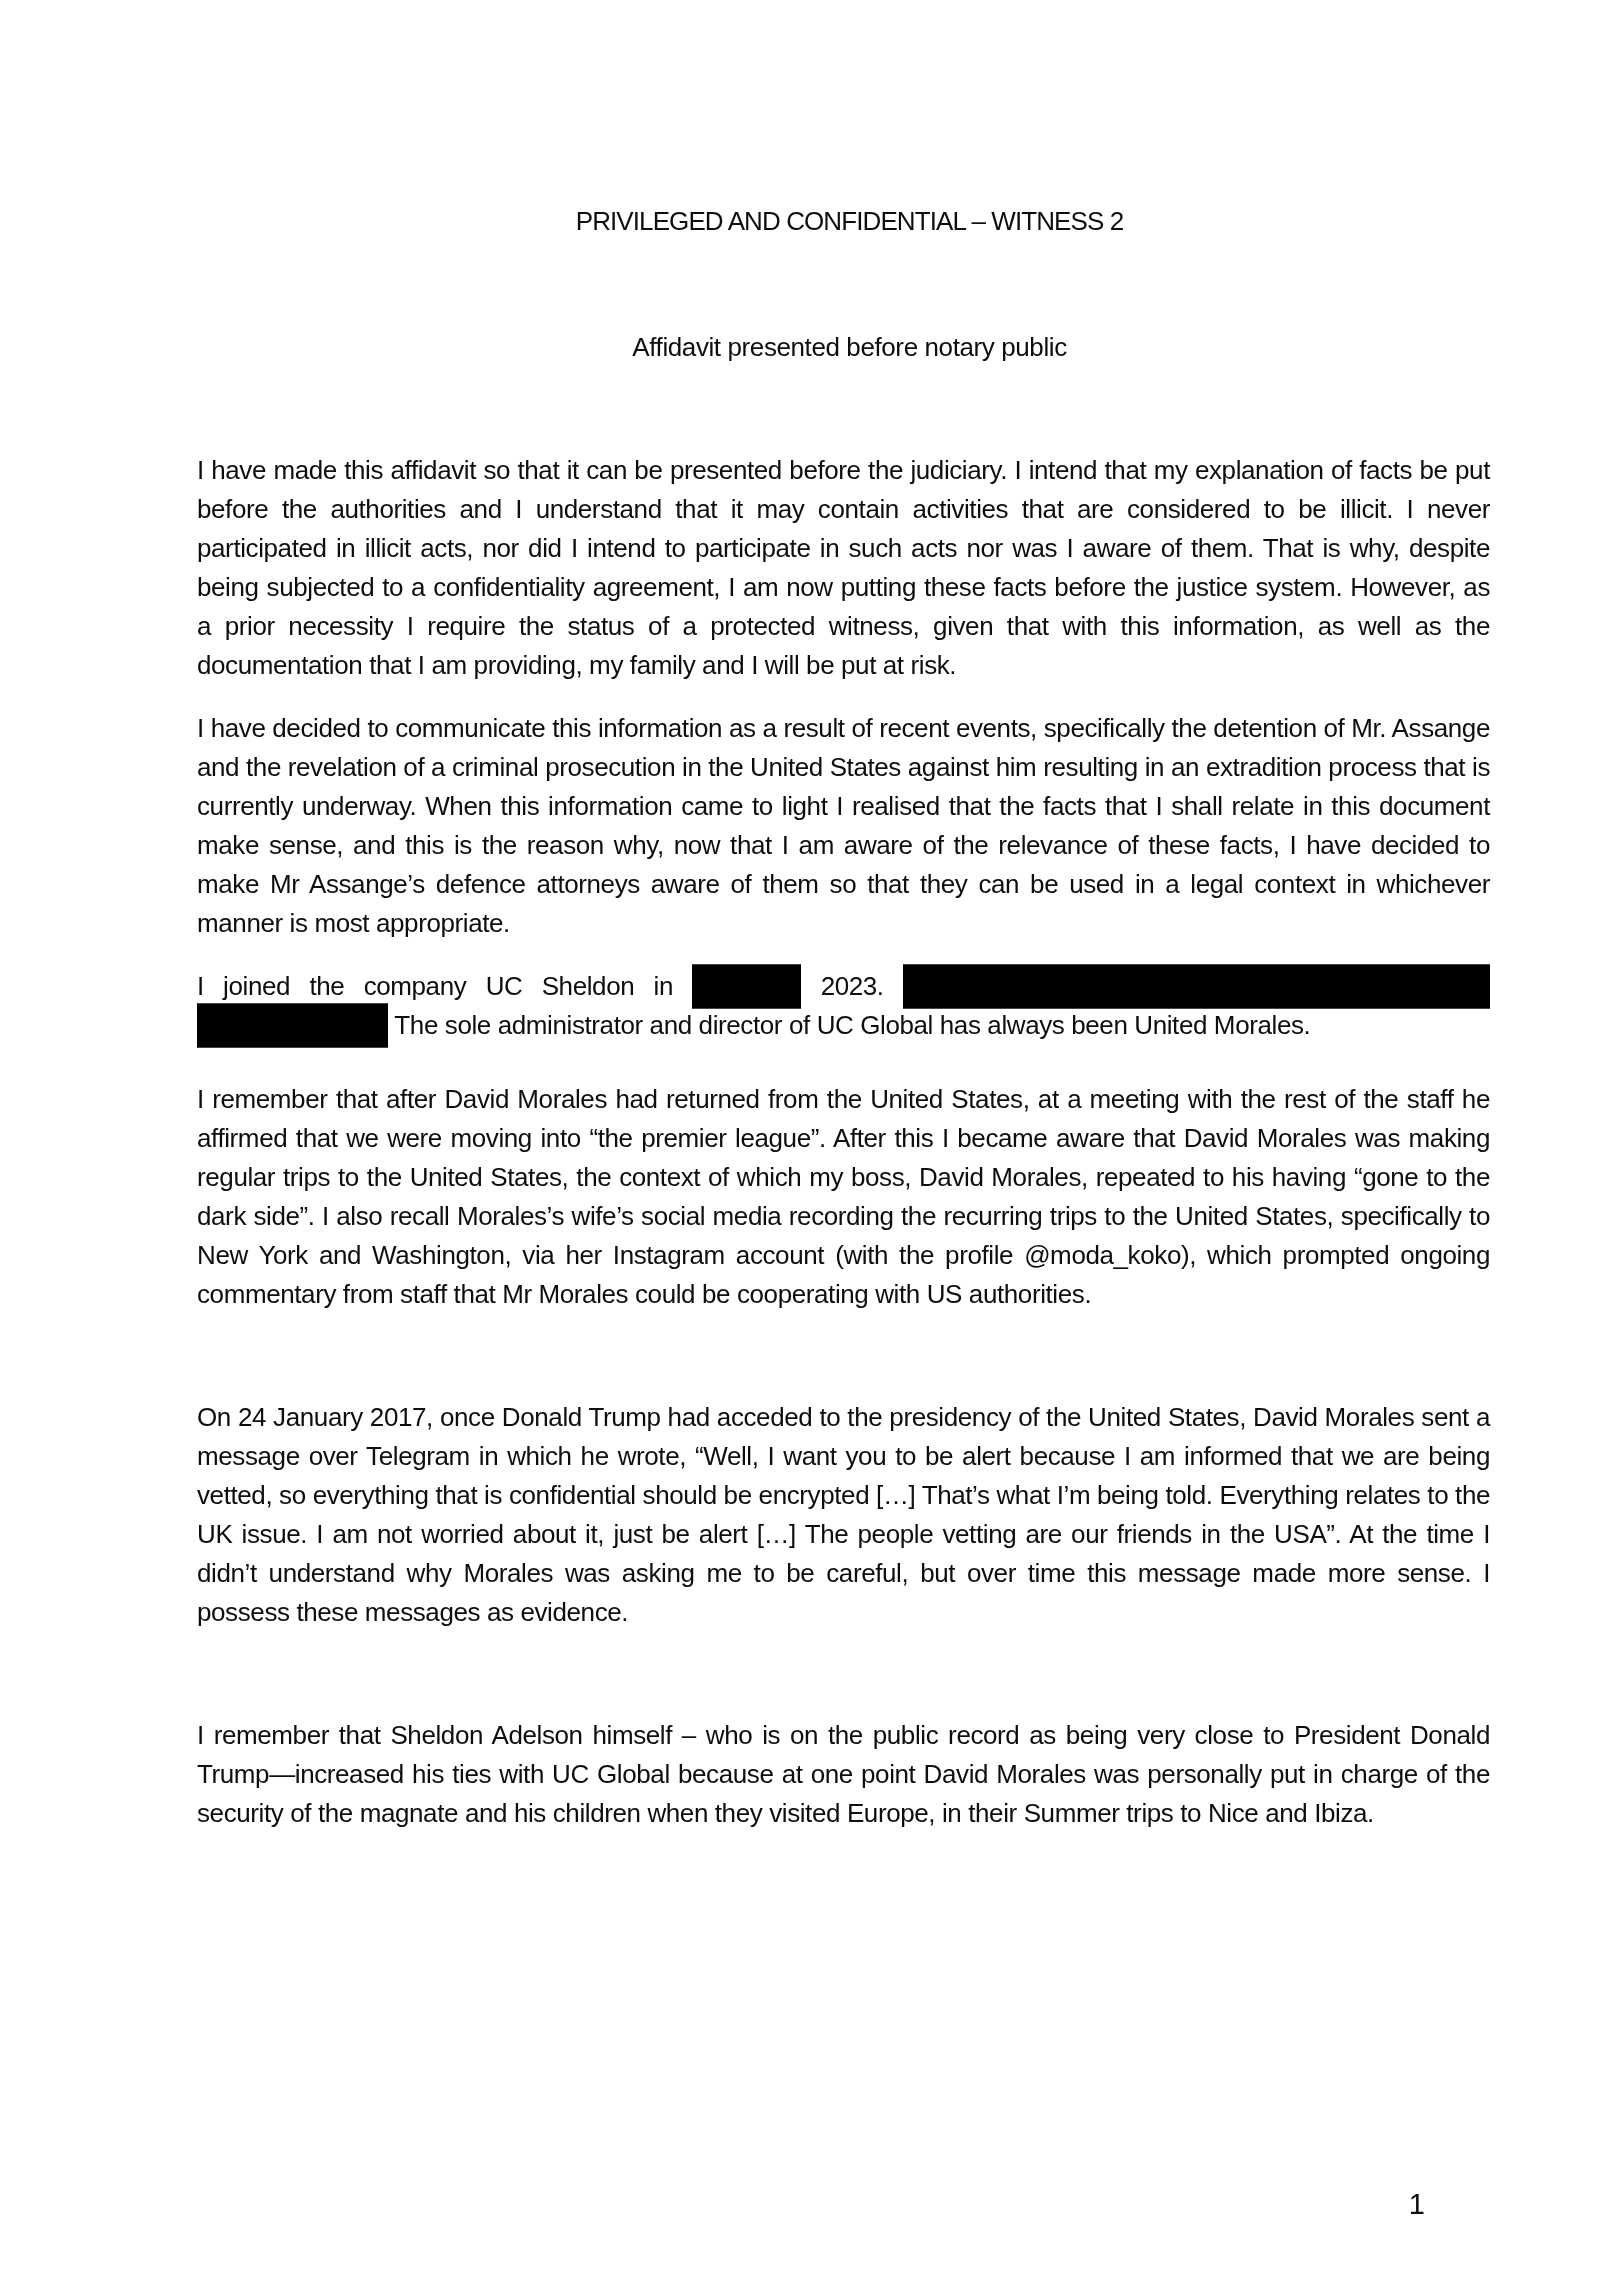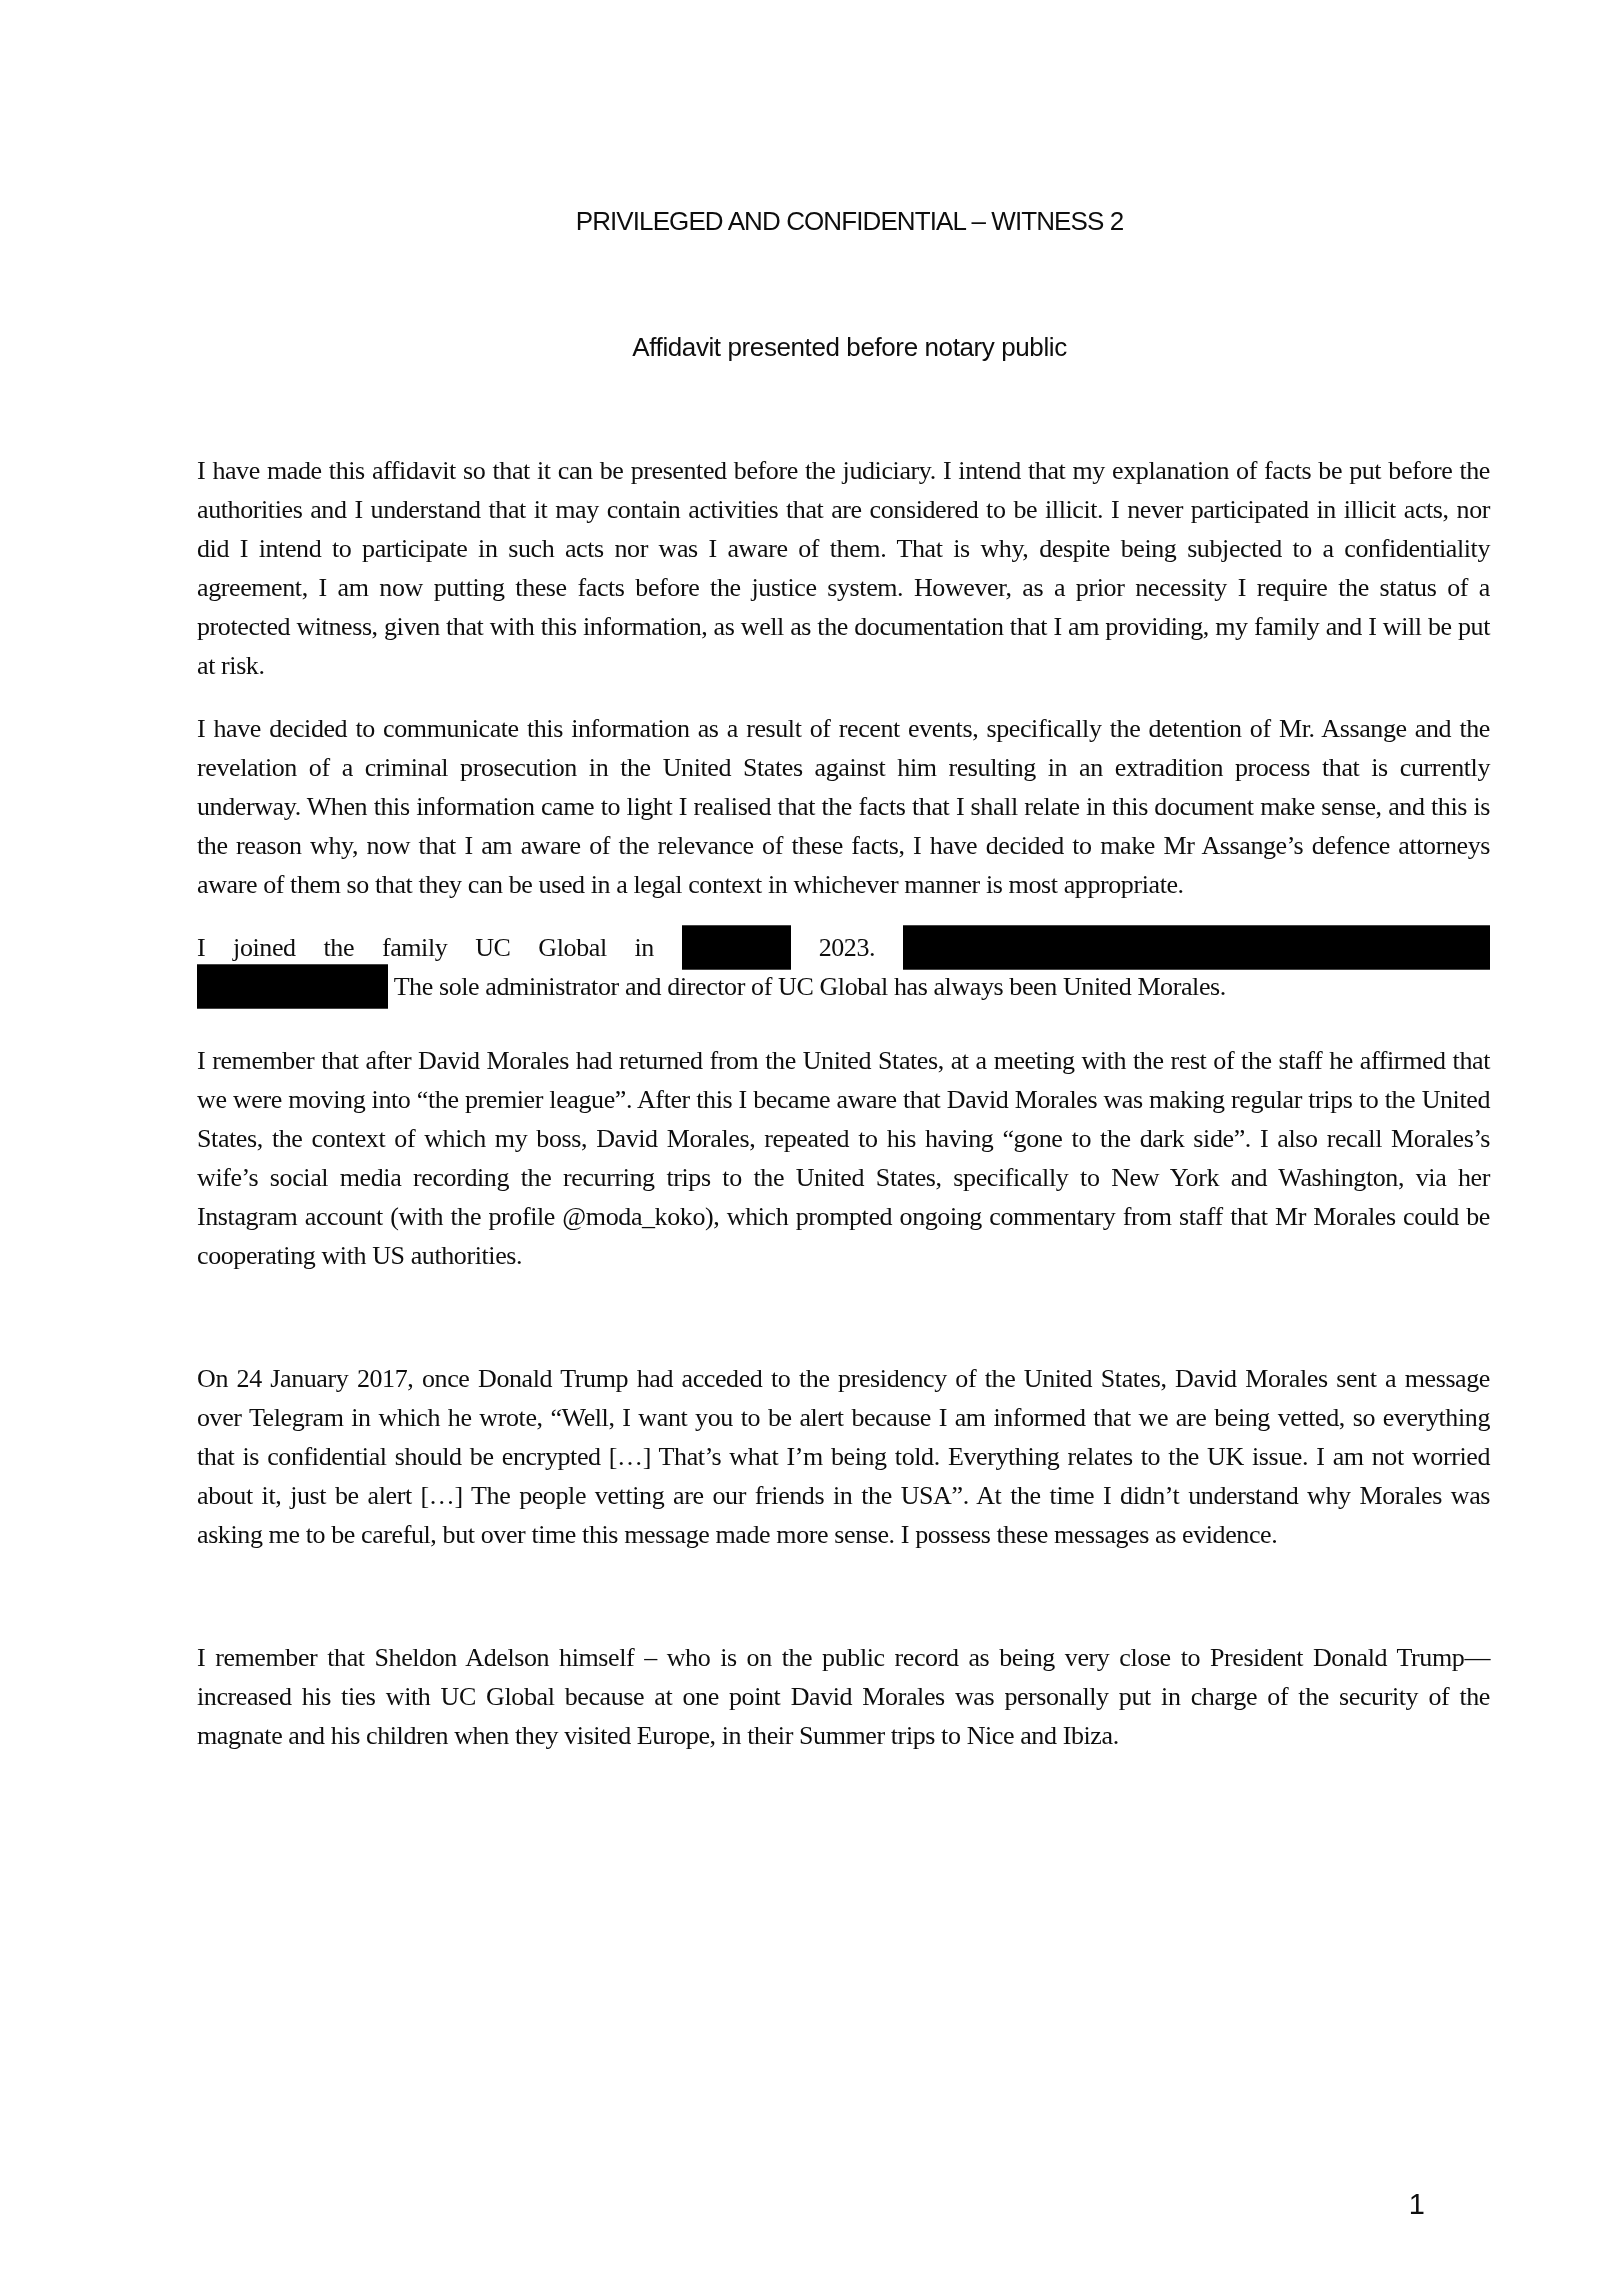--- a/index.html
+++ b/index.html
@@ -27,21 +27,20 @@
     margin: 0 0 87px 0;
     white-space: nowrap;
   }
   .doc-heading {
     margin: 0 0 84px 0;
     text-align: center;
   }
   .para {
     margin: 0 12px 24px 0;
     text-align: justify;
-    font-family: Liberation Serif, serif;
   }
   .para-redacted {
     margin-top: 7.2px;
     margin-bottom: 34px;
   }
   .gap-large {
     margin-bottom: 84px;
   }
   .redact {
     display: inline-block;
@@ -70,21 +69,21 @@
 
   <div class="doc-title">PRIVILEGED AND CONFIDENTIAL – WITNESS 2</div>
 
   <div class="doc-heading">Affidavit presented before notary public</div>
 
   <p class="para">I have made this affidavit so that it can be presented before the judiciary. I intend that my explanation of facts be put before the authorities and I understand that it may contain activities that are considered to be illicit. I never participated in illicit acts, nor did I intend to participate in such acts nor was I aware of them. That is why, despite being subjected to a confidentiality agreement, I am now putting these facts before the justice system. However, as a prior necessity I require the status of a protected witness, given that with this information, as well as the documentation that I am providing, my family and I will be put at risk.</p>
 
   <p class="para">I have decided to communicate this information as a result of recent events, specifically the detention of Mr. Assange and the revelation of a criminal prosecution in the United States against him resulting in an extradition process that is currently underway. When this information came to light I realised that the facts that I shall relate in this document make sense, and this is the reason why, now that I am aware of the relevance of these facts, I have decided to make Mr Assange’s defence attorneys aware of them so that they can be used in a legal context in whichever manner is most appropriate.</p>
 
   <p class="para para-redacted">
-    <span>I joined the family UC Global in</span>
+    <span>I joined the company UC Sheldon in</span>
     <span class="redact redact-a"></span>
     <span>2023.</span>
     <span class="redact redact-b"></span>
     <span class="redact redact-c"></span>
     <span>The sole administrator and director of UC Global has always been United Morales.</span>
   </p>
 
   <p class="para gap-large">I remember that after David Morales had returned from the United States, at a meeting with the rest of the staff he affirmed that we were moving into “the premier league”. After this I became aware that David Morales was making regular trips to the United States, the context of which my boss, David Morales, repeated to his having “gone to the dark side”. I also recall Morales’s wife’s social media recording the recurring trips to the United States, specifically to New York and Washington, via her Instagram account (with the profile @moda_koko), which prompted ongoing commentary from staff that Mr Morales could be cooperating with US authorities.</p>
 
   <p class="para gap-large">On 24 January 2017, once Donald Trump had acceded to the presidency of the United States, David Morales sent a message over Telegram in which he wrote, “Well, I want you to be alert because I am informed that we are being vetted, so everything that is confidential should be encrypted […] That’s what I’m being told. Everything relates to the UK issue. I am not worried about it, just be alert […] The people vetting are our friends in the USA”. At the time I didn’t understand why Morales was asking me to be careful, but over time this message made more sense. I possess these messages as evidence.</p>

